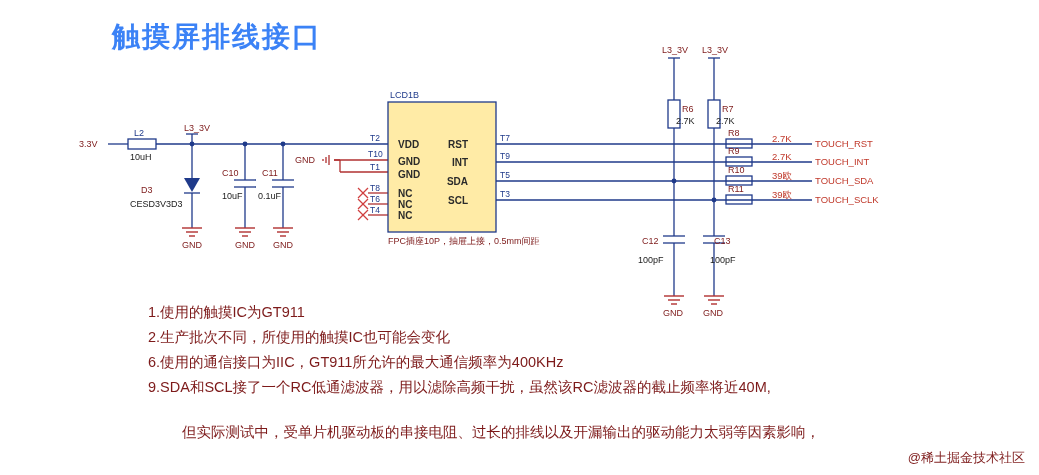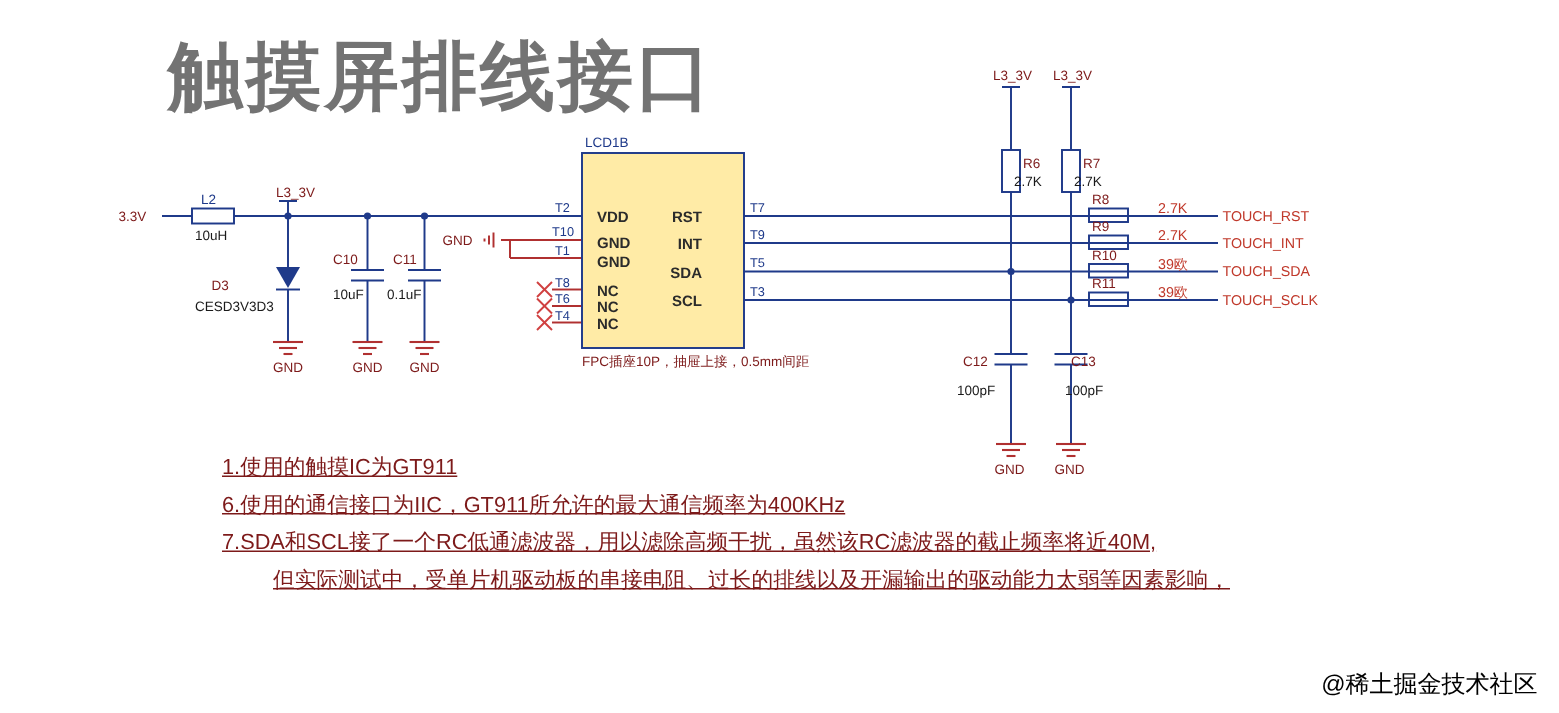--- a/index.html
+++ b/index.html
@@ -7,38 +7,38 @@
     width:1039px; height:475px;
     background:#ffffff;
     font-family:"Liberation Sans", sans-serif;
     overflow:hidden;
     position:relative;
   }
   #root { position:absolute; inset:0; }
 
   .title {
     position:absolute; left:112px; top:18px;
-    font-size:50px; font-weight:bold; color:#737373;
+    font-size:28px; font-weight:bold; color:#3b82f6;
     letter-spacing:2px;
     white-space:nowrap;
   }
 
   svg.schematic { position:absolute; left:0; top:0; width:1039px; height:475px; }
 
   .notes {
     position:absolute; left:148px; top:300px;
     color:#7d1a1a; font-size:14.5px; line-height:25px;
     white-space:nowrap;
   }
-  .notes div { margin:0; padding:0;text-decoration:underline; }
-  .notes .indent { padding-left:34px; }
+  .notes div { margin:0; padding:0; }
+  .notes .indent { padding-left:34px;margin-top:20px; }
 
   .watermark {
     position:absolute; right:14px; bottom:8px;
-    color:#000000; font-size:16px;
+    color:#7f1d1d; font-size:13px;
     white-space:nowrap;
   }
 </style>
 </head>
 <body>
 
 <div id="root">
 
   <div class="title">触摸屏排线接口</div>
 
@@ -236,19 +236,20 @@
     <text class="netlbl" x="815" y="203">TOUCH_SCLK</text>
 
     <text class="txtr" x="642" y="244">C12</text>
     <text class="txtk" x="638" y="263">100pF</text>
     <text class="txtr" x="714" y="244">C13</text>
     <text class="txtk" x="710" y="263">100pF</text>
   </svg>
 
   <div class="notes">
     <div>1.使用的触摸IC为GT911</div>
+    <div>2.生产批次不同，所使用的触摸IC也可能会变化</div>
     <div>6.使用的通信接口为IIC，GT911所允许的最大通信频率为400KHz</div>
-    <div>7.SDA和SCL接了一个RC低通滤波器，用以滤除高频干扰，虽然该RC滤波器的截止频率将近40M,</div>
+    <div>9.SDA和SCL接了一个RC低通滤波器，用以滤除高频干扰，虽然该RC滤波器的截止频率将近40M,</div>
     <div class="indent">但实际测试中，受单片机驱动板的串接电阻、过长的排线以及开漏输出的驱动能力太弱等因素影响，</div>
   </div>
 
   <div class="watermark">@稀土掘金技术社区</div>
 </div>
 
 </body></html>

